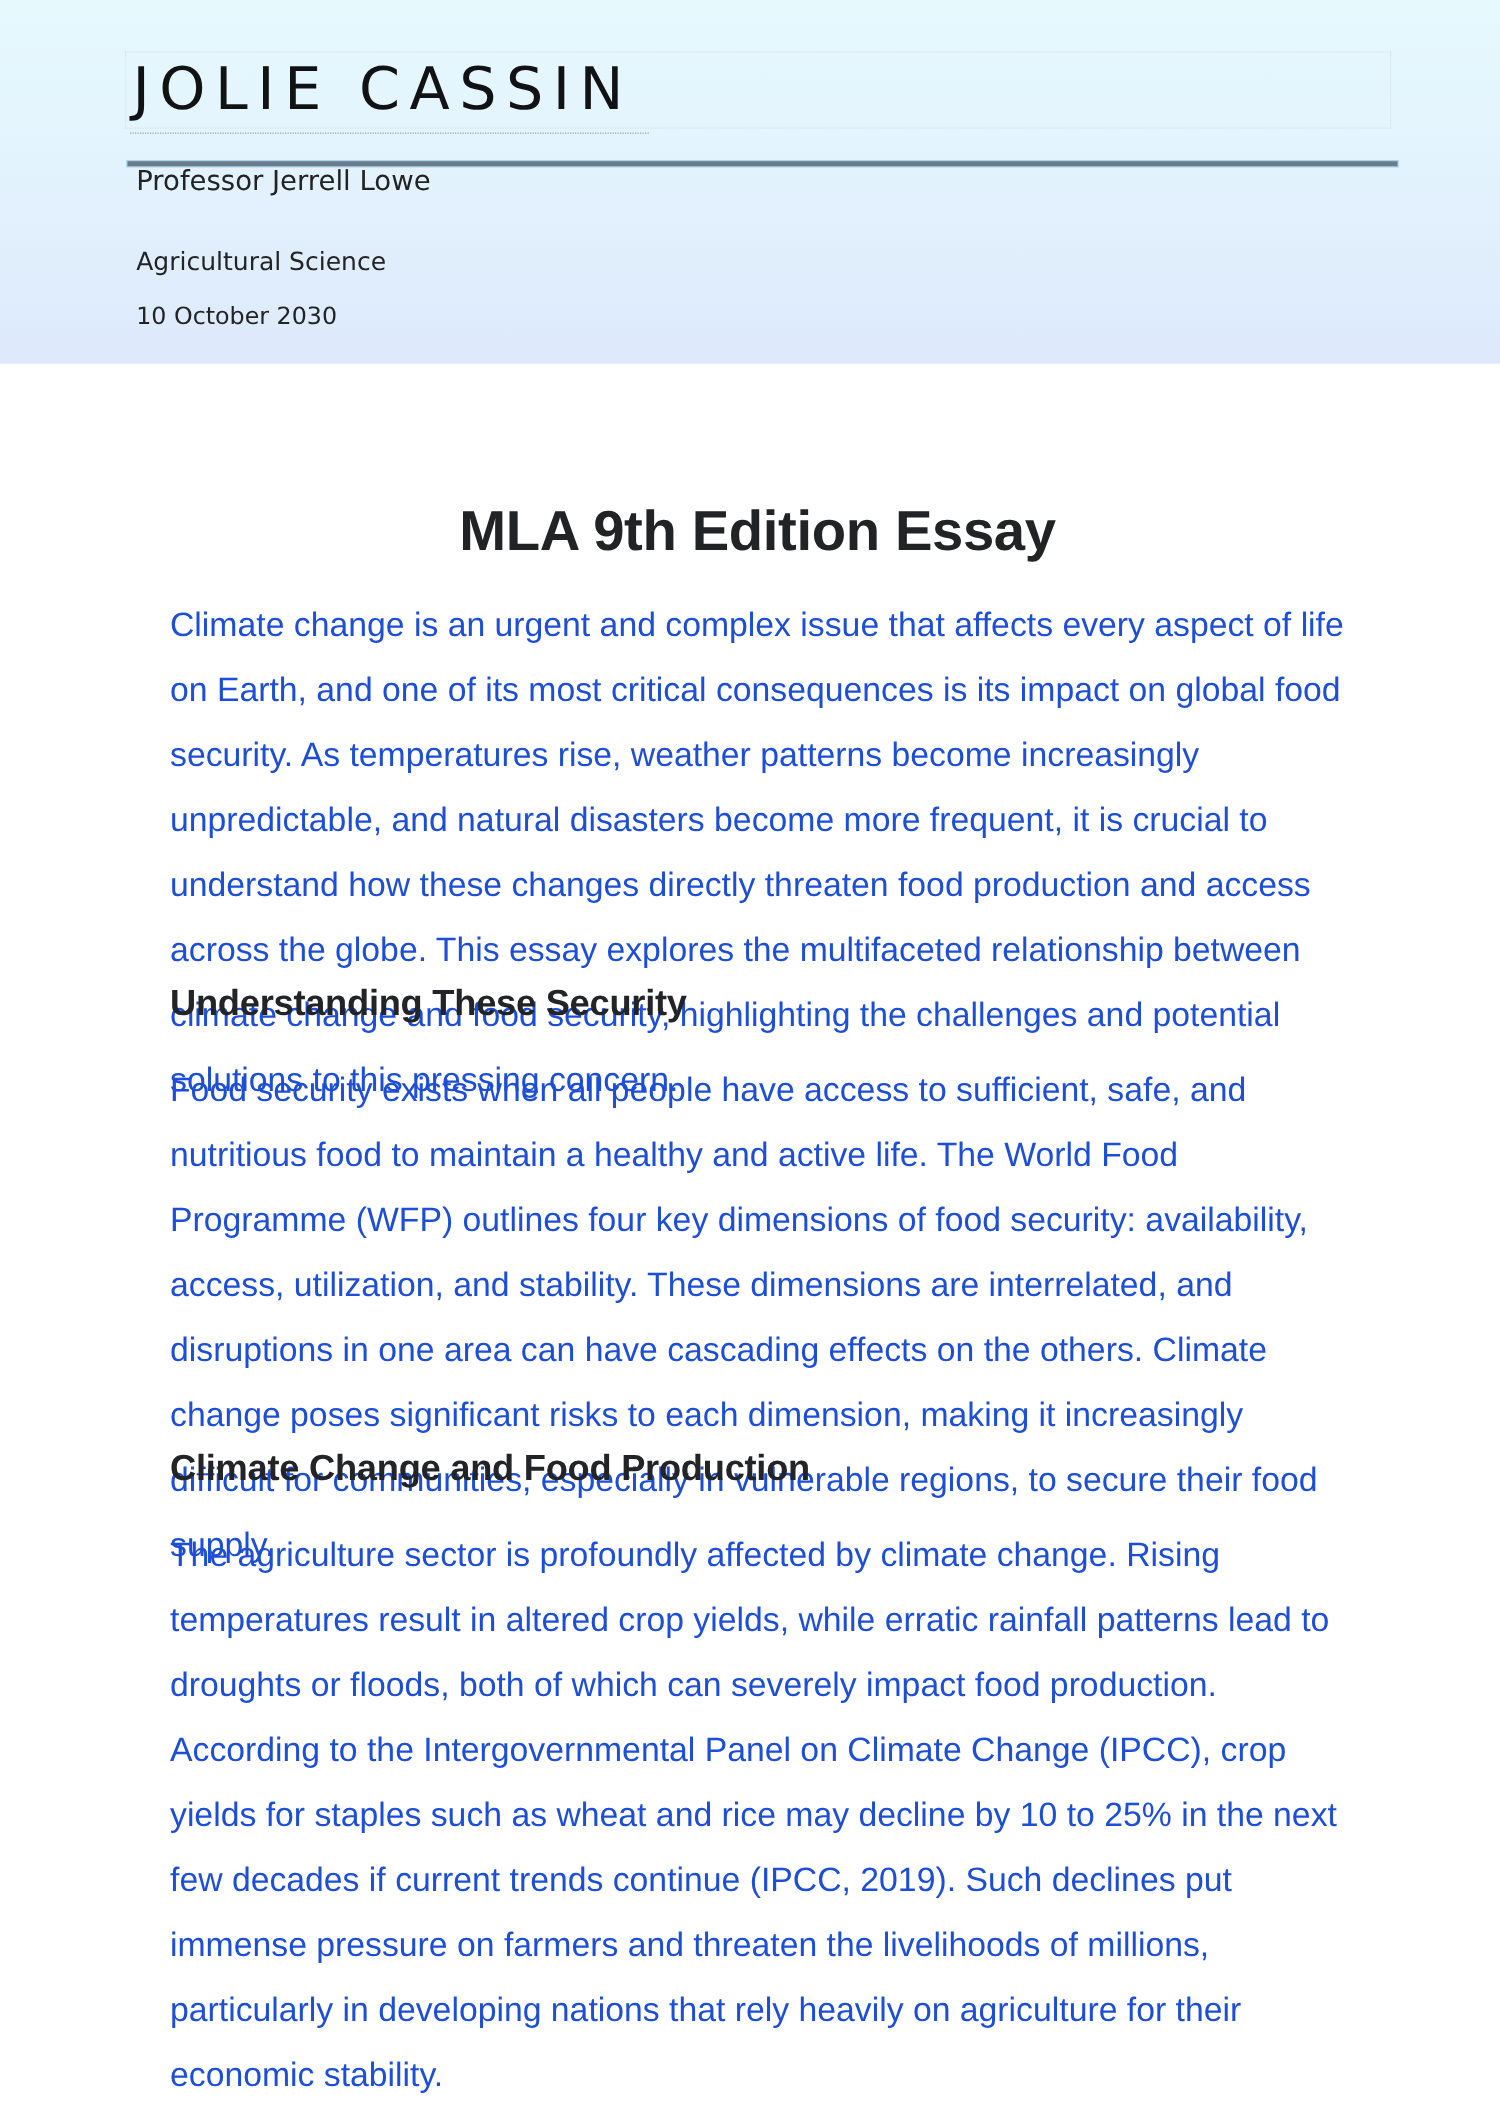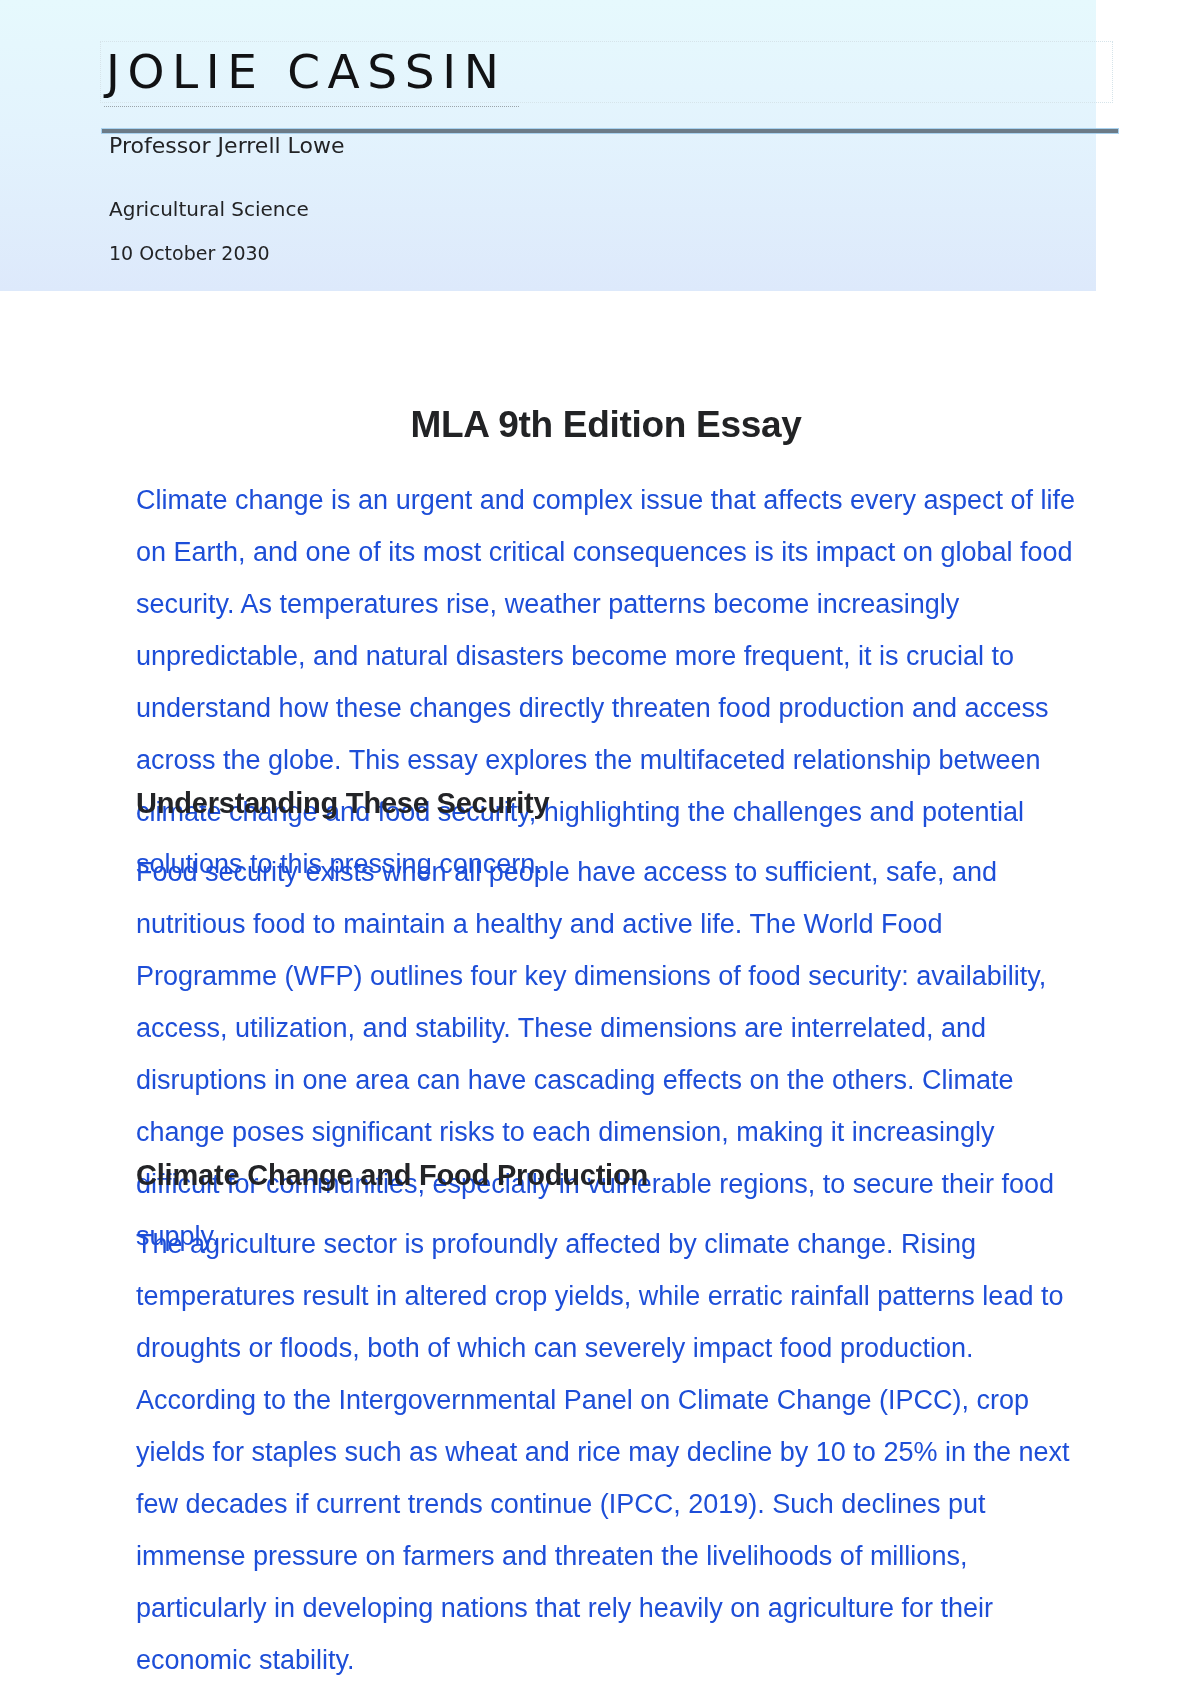--- a/index.html
+++ b/index.html
@@ -11,21 +11,21 @@
       width: 1200px;
       height: 1697px;
       position: relative;
       overflow: hidden;
       font-family: "Liberation Sans", sans-serif;
       color: #222325;
     }
     .header {
       position: absolute;
       left: 0; top: 0;
-      width: 1096px;
+      width: 1200px;
       height: 291px;
       background: linear-gradient(to bottom, #e6f9fd 0%, #e3f3fd 45%, #dde9fb 100%);
     }
     .name-box {
       position: absolute;
       left: 100px;
       top: 41px;
       width: 1013px;
       height: 62px;
       border: 1px dotted #d6e4ea;
@@ -76,21 +76,21 @@
       left: 136px;
       top: 0;
       width: 940px;
     }
     .title {
       position: absolute;
       left: 0;
       width: 940px;
       top: 398px;
       text-align: center;
-      font-size: 37px;
+      font-size: 45px;
       font-weight: bold;
       color: #222325;
       line-height: 54px;
       margin: 0;
       letter-spacing: -0.3px;
     }
     .para {
       position: absolute;
       left: 0;
       width: 940px;

